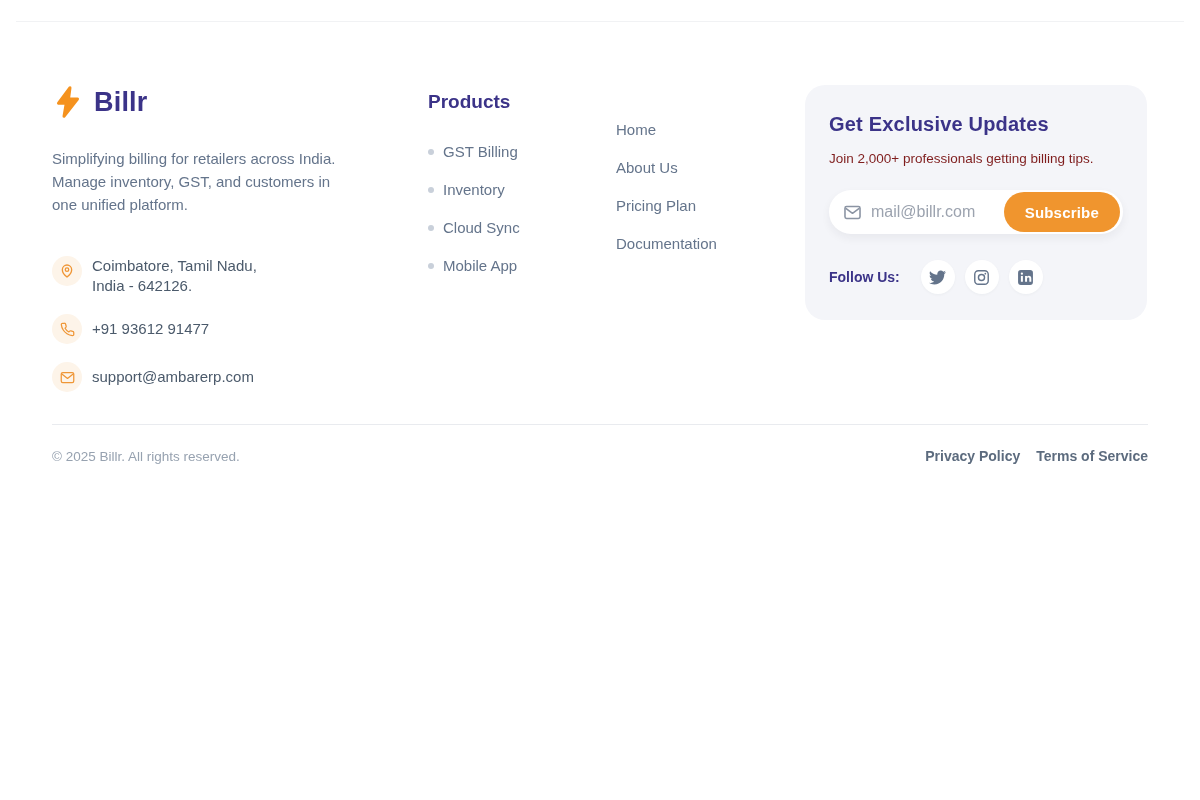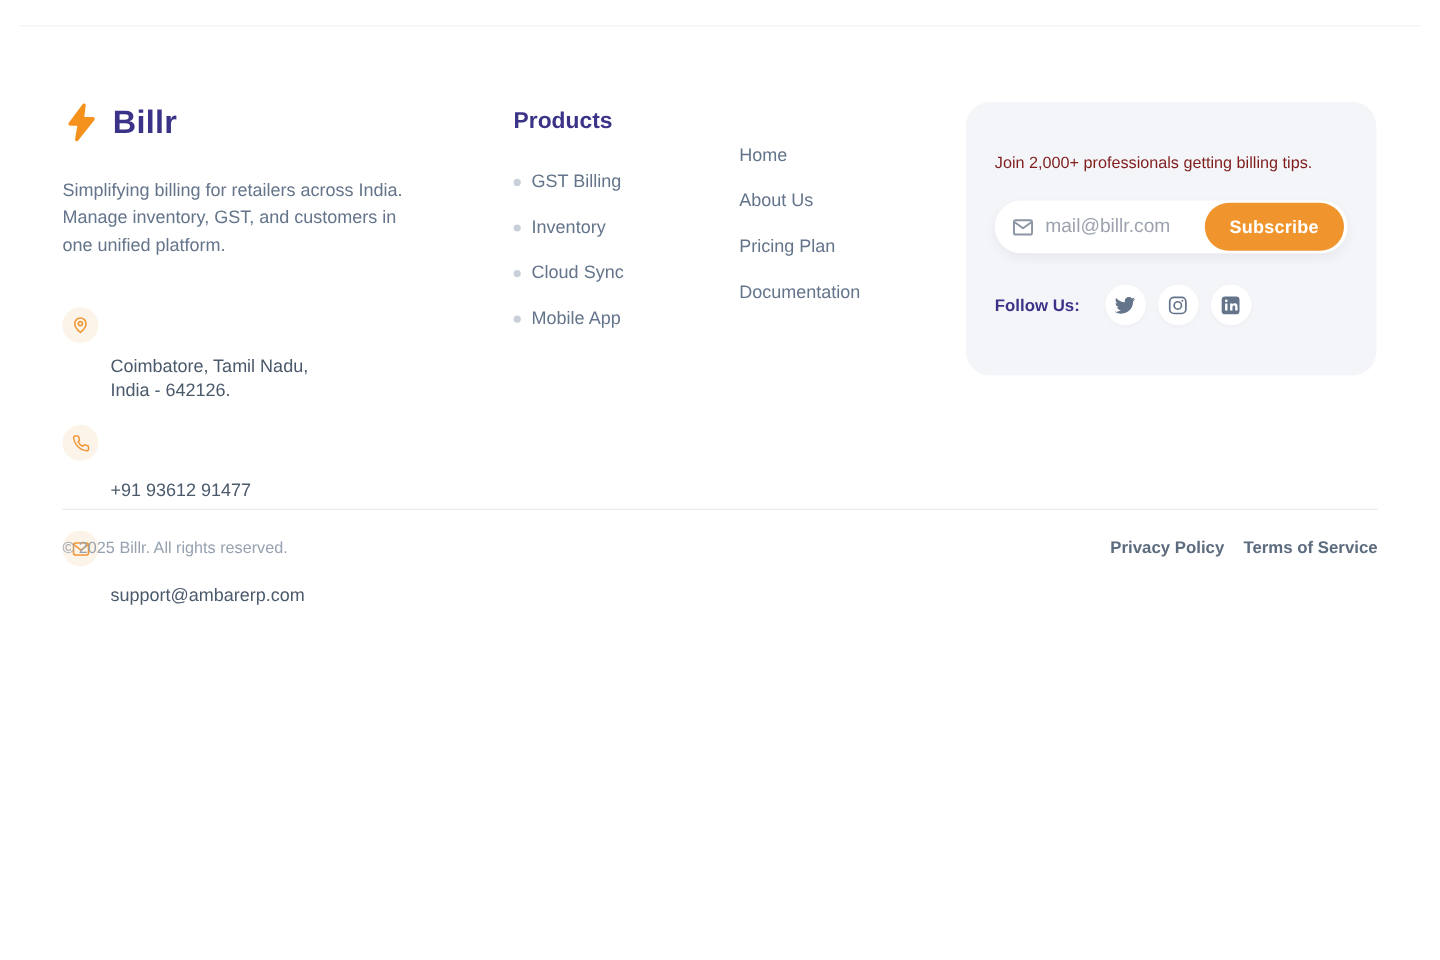--- a/index.html
+++ b/index.html
@@ -24,21 +24,21 @@
   .logo-text { font-size: 27px; font-weight: 700; color: #3b3388; letter-spacing: 0.2px; }
   .brand-desc { margin-top: 28px; font-size: 15px; line-height: 23px; color: #64748b; }
   .contact-list { list-style: none; margin-top: 40px; }
   .contact-item { display: flex; align-items: flex-start; margin-bottom: 18px; }
   .contact-item.center { align-items: flex-start; }
   .icon-circle {
     width: 30px; height: 30px; border-radius: 50%;
     background: #fdf4e9; display: inline-flex; align-items: center; justify-content: center;
     flex: 0 0 30px;
   }
-  .contact-text { margin-left: 10px; font-size: 15px; line-height: 20px; color: #4b5a6b; margin-top: 40px; }
+  .contact-text { margin-left: 10px; font-size: 15px; line-height: 20px; color: #4b5a6b; }
   .contact-text.single { line-height: 30px; }
   
   .links-col { padding-top: 6px; }
   .links-col.products { width: 188px; }
   .links-col.resources { width: 189px; }
   .col-title { font-size: 19px; font-weight: 700; color: #3b3388; }
   .links-list { list-style: none; margin-top: 30px; }
   .links-list li { margin-bottom: 21px; font-size: 15px; color: #64748b; display: flex; align-items: center; cursor: pointer; }
   .bullet { width: 6px; height: 6px; border-radius: 50%; background: #c9d0da; margin-right: 9px; flex: 0 0 6px; }
   
@@ -175,20 +175,21 @@
       <li>
           <span>Pricing Plan</span>
         </li>
       <li>
           <span>Documentation</span>
         </li>
     </ul>
   </div>
 
   <div class="card">
+    <div class="card-title">Get Exclusive Updates</div>
     <div class="card-sub">Join 2,000+ professionals getting billing tips.</div>
 
     <div class="subscribe-row">
       <span class="mail-icon-wrap">
         <svg width="19" height="19" viewBox="0 0 24 24" fill="none" stroke="#8b94a3" stroke-width="2" stroke-linecap="round" stroke-linejoin="round">
           <rect x="2.5" y="4.5" width="19" height="15" rx="2"></rect>
           <polyline points="4,7 12,13 20,7"></polyline>
         </svg>
       </span>
       <input class="email-input" type="text" placeholder="mail@billr.com" style="">

